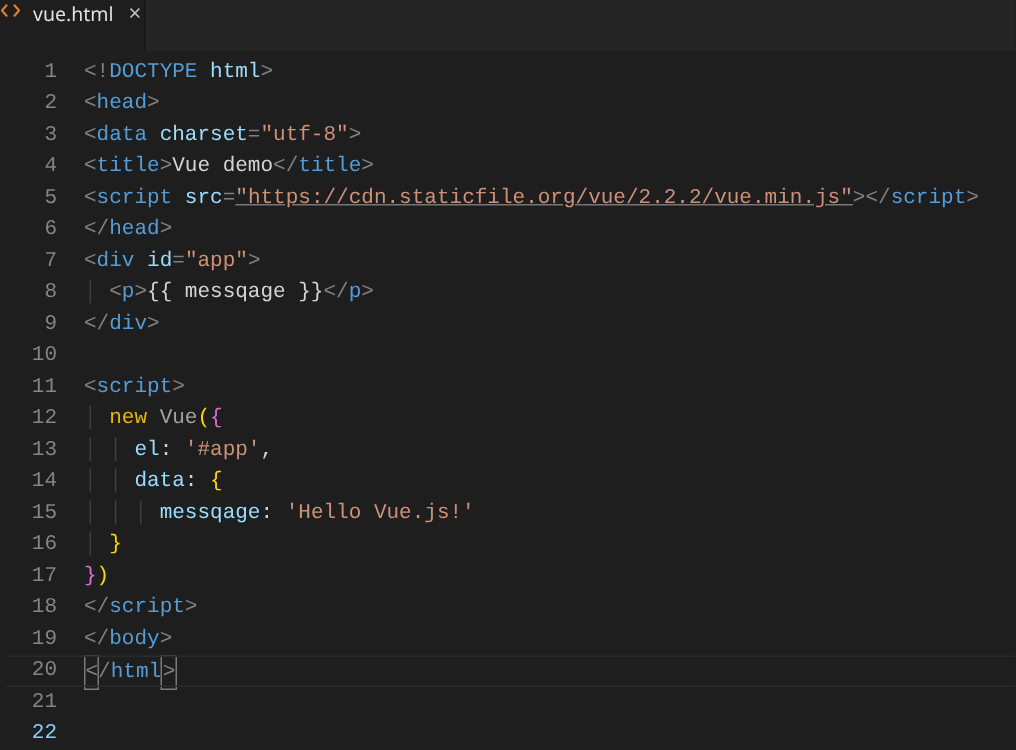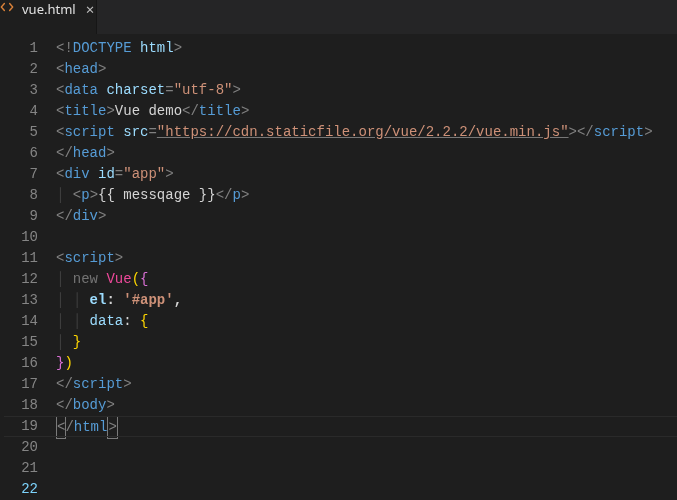--- a/index.html
+++ b/index.html
@@ -76,22 +76,22 @@
   .cursor-box {
     border: 1px solid #7a7a7a;
     display: inline-block;
     margin-right: -1px;
   }
   
   .pn { color: #808080; }      
   .tg { color: #569cd6; margin-top: 36px; }      
   .at { color: #9cdcfe; }      
   .st { color: #ce9178; }      
-  .kw { color: #737373; }      
-  .fn { color: #ec4899; }      
+  .kw { color: #eab308; }      
+  .fn { color: #a3a3a3; }      
   .br { color: #ffd700; }      
   .br2{ color: #da70d6; }      
   .tx { color: #d4d4d4; }
   .link { text-decoration: underline; text-decoration-color: #777; }
   .ind { color: #404040; }
 </style>
 </head>
 <body>
 
 <div class="tab-bar">
@@ -138,21 +138,22 @@
       <div style="position: relative;"><span class="pn">&lt;</span><span class="tg">data</span><span class="tx"> </span><span class="at">charset</span><span class="pn">=</span><span class="st">"utf-8"</span><span class="pn">&gt;</span></div>
       <div style="position: relative;"><span class="pn">&lt;</span><span class="tg">title</span><span class="pn">&gt;</span><span class="tx">Vue demo</span><span class="pn">&lt;/</span><span class="tg">title</span><span class="pn">&gt;</span></div>
       <div style="position: relative;"><span class="pn">&lt;</span><span class="tg">script</span><span class="tx"> </span><span class="at">src</span><span class="pn">=</span><span class="st link">"https://cdn.staticfile.org/vue/2.2.2/vue.min.js"</span><span class="pn">&gt;&lt;/</span><span class="tg">script</span><span class="pn">&gt;</span></div>
       <div style="position: relative;"><span class="pn">&lt;/</span><span class="tg">head</span><span class="pn">&gt;</span></div>
       <div style="position: relative;"><span class="pn">&lt;</span><span class="tg">div</span><span class="tx"> </span><span class="at">id</span><span class="pn">=</span><span class="st">"app"</span><span class="pn">&gt;</span></div>
       <div style="position: relative;"><span class="ind">│ </span><span class="pn">&lt;</span><span class="tg">p</span><span class="pn">&gt;</span><span class="tx">{{ messqage }}</span><span class="pn">&lt;/</span><span class="tg">p</span><span class="pn">&gt;</span></div>
       <div style="position: relative;"><span class="pn">&lt;/</span><span class="tg">div</span><span class="pn">&gt;</span></div>
       <div style="position: relative;"></div>
       <div style="position: relative;"><span class="pn">&lt;</span><span class="tg">script</span><span class="pn">&gt;</span></div>
       <div style="position: relative;"><span class="ind">│ </span><span class="kw">new</span><span class="tx"> </span><span class="fn">Vue</span><span class="br">(</span><span class="br2">{</span></div>
-      <div style="position: relative; font-weight: bold;"><span class="ind">│ │ </span><span class="at">el</span><span class="tx">: </span><span class="st">'#app'</span><span class="tx">,</span></div>
+      <div style="position: relative;"><span class="ind">│ │ </span><span class="at">el</span><span class="tx">: </span><span class="st">'#app'</span><span class="tx">,</span></div>
       <div style="position: relative;"><span class="ind">│ │ </span><span class="at">data</span><span class="tx">: </span><span class="br">{</span></div>
+      <div style="position: relative;"><span class="ind">│ │ │ </span><span class="at">messqage</span><span class="tx">: </span><span class="st">'Hello Vue.js!'</span></div>
       <div style="position: relative;"><span class="ind">│ </span><span class="br">}</span></div>
       <div style="position: relative;"><span class="br2">}</span><span class="br">)</span></div>
       <div style="position: relative;"><span class="pn">&lt;/</span><span class="tg">script</span><span class="pn">&gt;</span></div>
       <div style="position: relative;"><span class="pn">&lt;/</span><span class="tg">body</span><span class="pn">&gt;</span></div>
       <div style="position: relative;"><div class="current-line-bg" style="top: 0px;"></div><span class="pn cursor-box">&lt;</span><span class="pn">/</span><span class="tg">html</span><span class="pn cursor-box">&gt;</span></div>
     </div>
 </div>
 
 </body></html>

